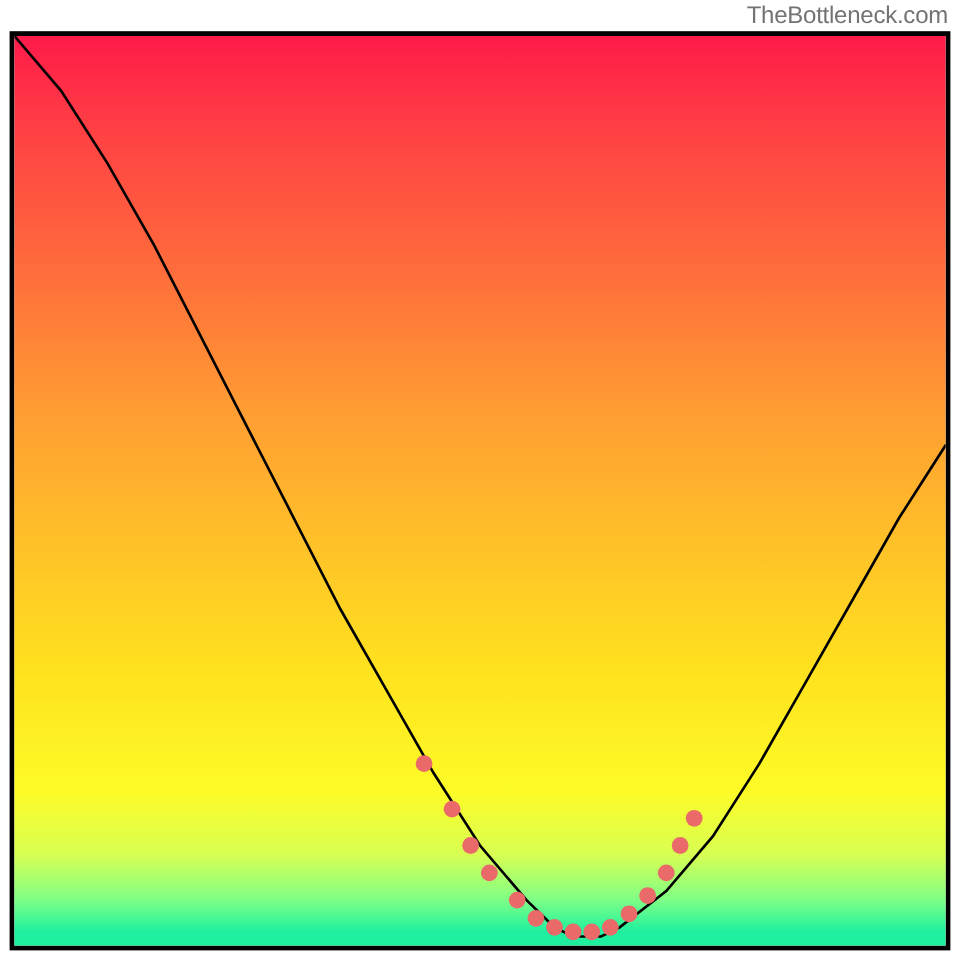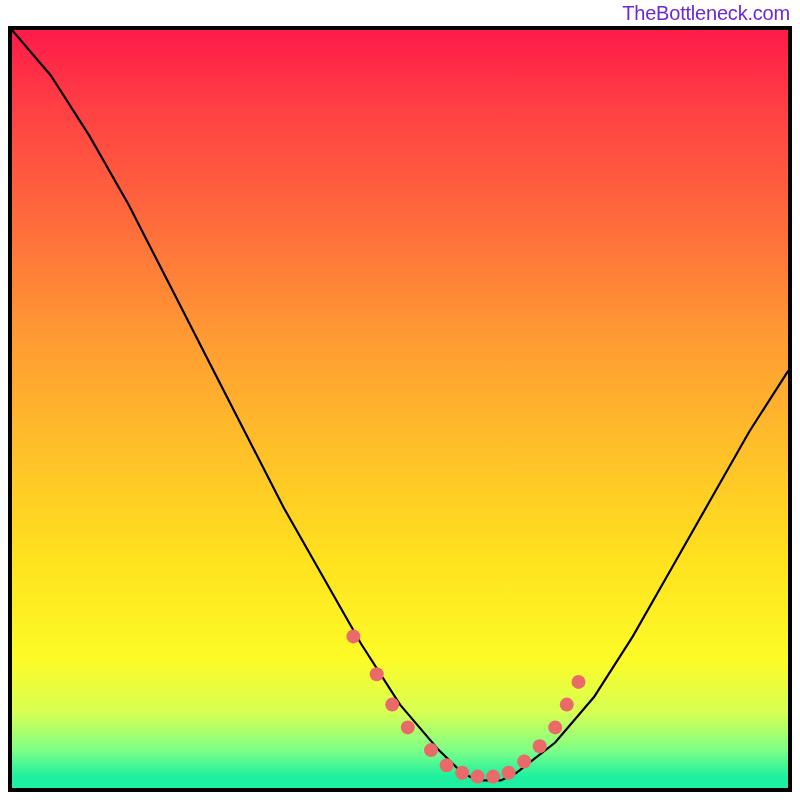--- a/index.html
+++ b/index.html
@@ -11,21 +11,21 @@
     overflow: hidden;
     position: relative;
     font-family: Arial, Helvetica, sans-serif;
   }
   .watermark {
     position: absolute;
     top: 2px;
     right: 10px;
     font-size: 20px;
     font-weight: 500;
-    color: #6d28d9;
+    color: #737373;
     letter-spacing: -0.2px;
     z-index: 10;
   }
   .chart-frame {
     position: absolute;
     left: 8px;
     top: 26px;
     width: 784px;
     height: 766px;
     box-sizing: border-box;

